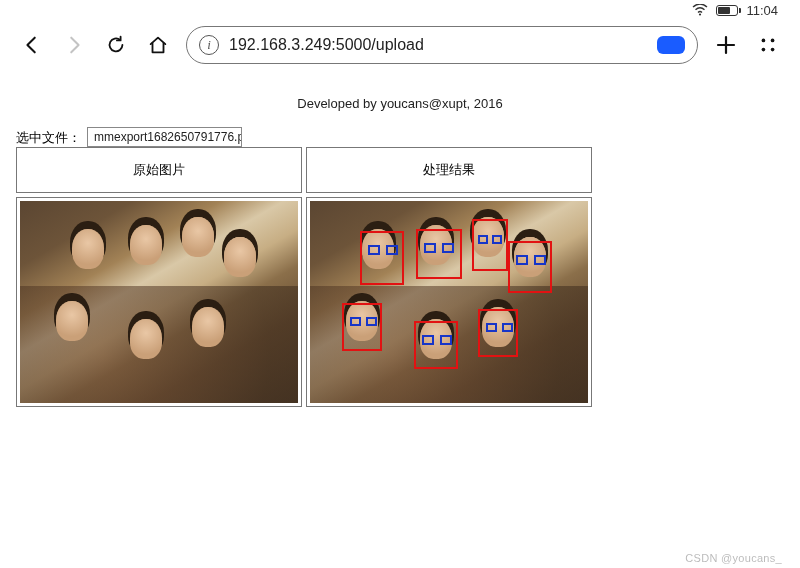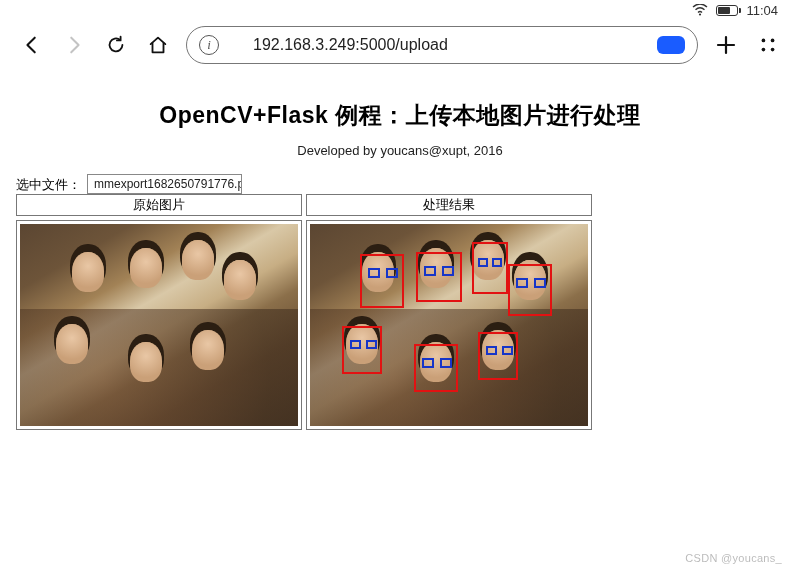--- a/index.html
+++ b/index.html
@@ -77,21 +77,21 @@
     width: 20px; height: 20px;
     border: 1.6px solid #555;
     border-radius: 50%;
     display: flex;
     align-items: center; justify-content: center;
     font-family: Georgia, serif;
     font-style: italic;
     font-size: 13px;
     color: #555;
   }
-  .addr .url { flex: 1; white-space: nowrap; overflow: hidden; margin-left: 24px; }
+  .addr .url { flex: 1; white-space: nowrap; overflow: hidden; }
   .addr .pill {
     width: 28px; height: 18px;
     border-radius: 6px;
     background: #1a5cff;
   }
   .plus-btn svg, .dots-btn svg, .nav-btn svg { display:block; }
 
   
   .page {
     padding: 14px 16px 0 16px;
@@ -134,21 +134,21 @@
   }
   .result-table {
     margin: 0 auto;
     display: grid;
     grid-template-columns: 286px 286px;
     gap: 4px;
   }
   .thead-cell {
     border: 1px solid #777;
     font-size: 13px;
-    padding: 1px 0;
+    padding: 13px 0;
     background: #fff;
   }
   .img-cell {
     border: 1px solid #777;
     padding: 3px;
   }
   .img-wrap {
     width: 100%;
     height: 202px;
     background: linear-gradient(150deg,#5b4632 0%,#6d5439 18%,#a28256 32%,#d9c8a7 42%,#c7ae84 52%,#8b6f4a 62%,#6a4f33 76%,#4b3927 100%);
@@ -236,21 +236,20 @@
     <svg width="22" height="22" viewBox="0 0 24 24">
         <circle cx="7" cy="7" r="2" fill="#111"></circle>
         <circle cx="17" cy="7" r="2" fill="#111"></circle>
         <circle cx="7" cy="17" r="2" fill="#111"></circle>
         <circle cx="17" cy="17" r="2" fill="#111"></circle>
       </svg>
   </div>
 </div>
 
 <div class="page">
-  <h1 class="title">OpenCV+Flask 例程：上传本地图片进行处理</h1>
   <div class="subtitle">Developed by youcans@xupt, 2016</div>
 
   <div class="file-row">
     <span>选中文件：</span>
     <span class="file-box">mmexport1682650791776.pr</span>
   </div>
 
 
   <div class="result-table">
     <div class="thead-cell">原始图片</div>

